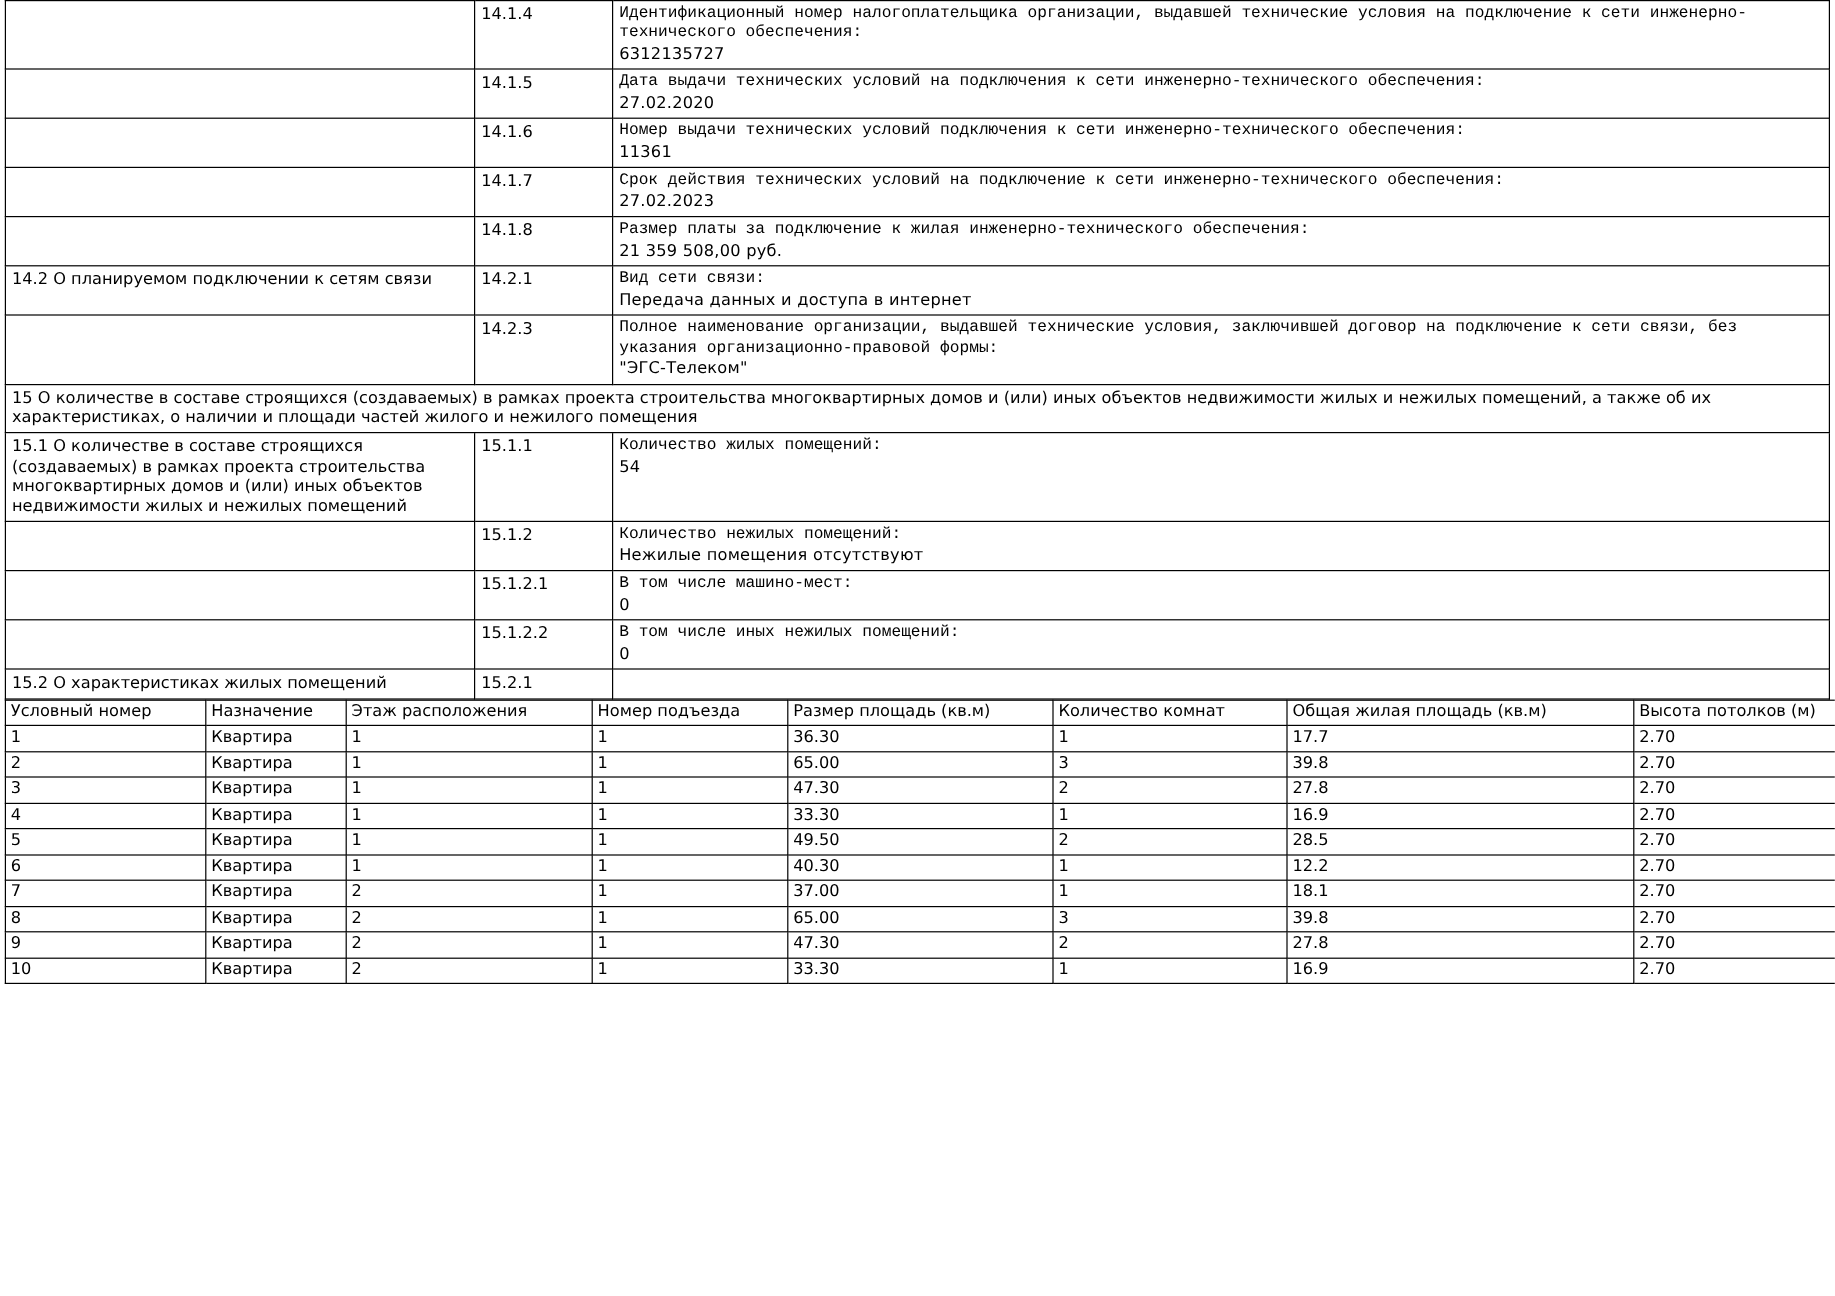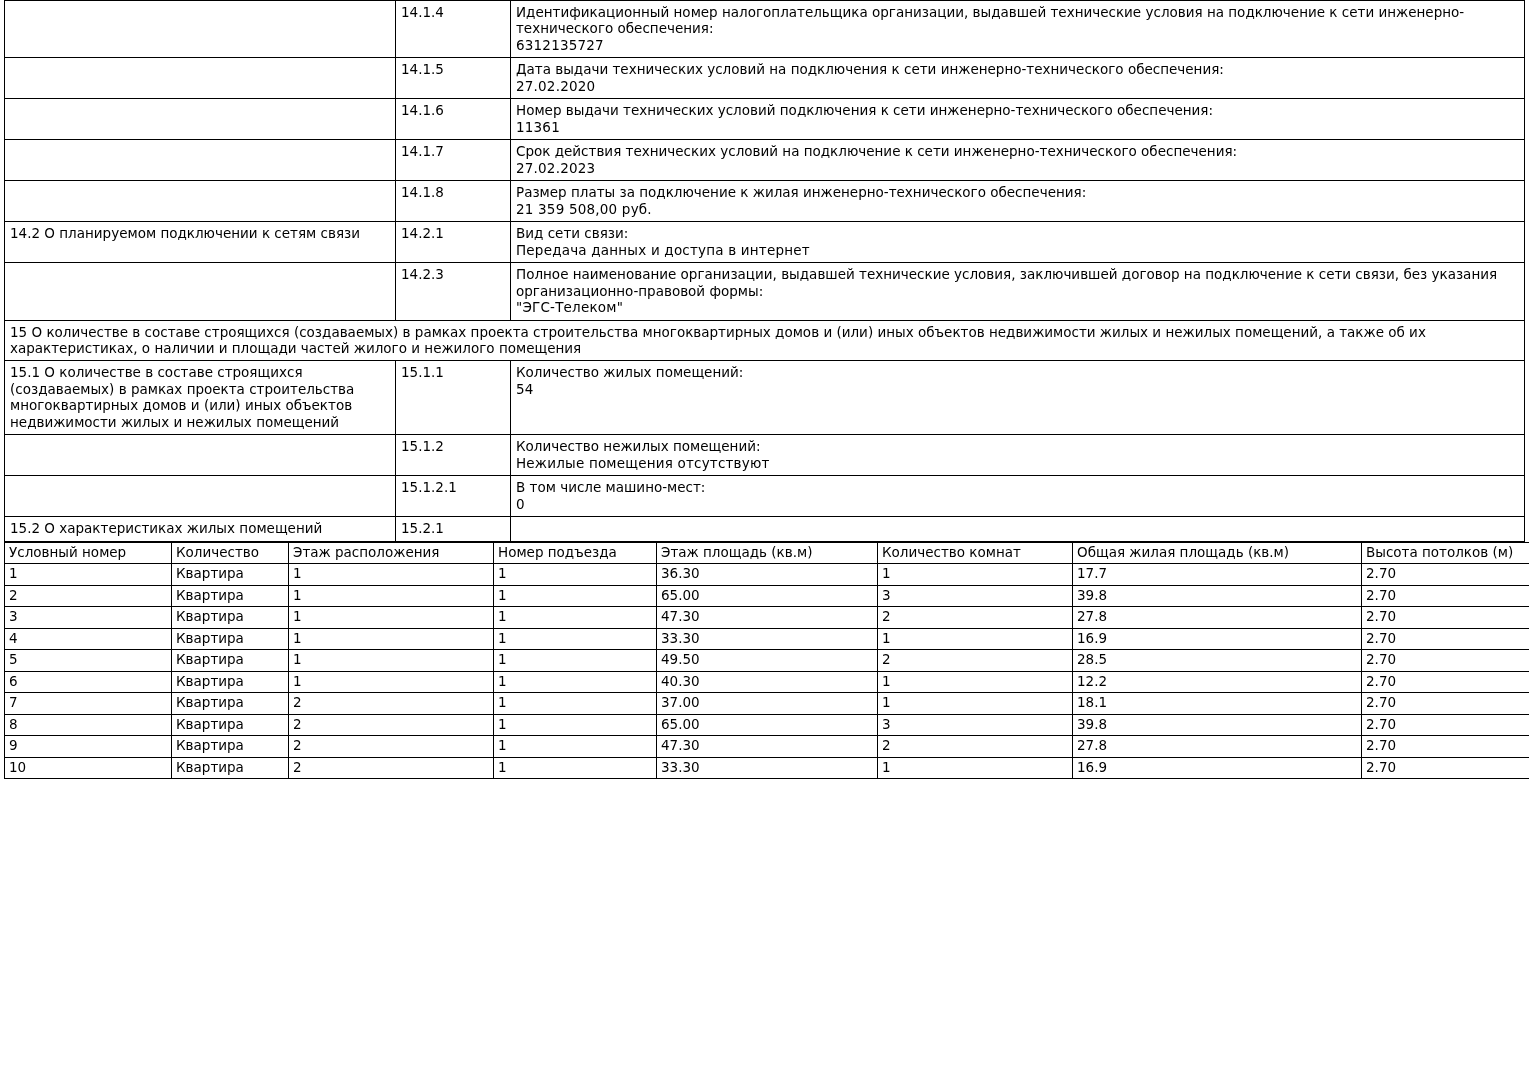--- a/index.html
+++ b/index.html
@@ -28,21 +28,21 @@
     border: 1px solid #000000;
     vertical-align: top;
     padding: 3px 5px 4px 5px;
     line-height: 1.22;
     word-wrap: break-word;
     overflow-wrap: break-word;
   }
   td.label-cell { width: 380px; }
   td.num-cell   { width: 104px; vertical-align: middle; }
   td.val-cell   { }
-  .val-line { display: block; }
+  .val-line { display: block; font-family: Liberation Mono, monospace; }
   .val-strong {
     display: block;
     font-weight: normal;
     letter-spacing: 0.2px;
   }
   td.full-span { }
   .section-head { line-height: 1.22; }
   td.mid { vertical-align: middle; }
 
   
@@ -170,37 +170,45 @@
 
       <tr>
         <td class="label-cell"></td>
         <td class="num-cell mid">15.1.2.1</td>
         <td class="val-cell">
           <span class="val-line">В том числе машино-мест:</span>
           <span class="val-strong">0</span>
         </td>
       </tr>
 
+      <tr>
+        <td class="label-cell"></td>
+        <td class="num-cell mid">15.1.2.2</td>
+        <td class="val-cell">
+          <span class="val-line">В том числе иных нежилых помещений:</span>
+          <span class="val-strong">0</span>
+        </td>
+      </tr>
 
       <tr>
         <td class="label-cell">15.2 О характеристиках жилых помещений</td>
         <td class="num-cell">15.2.1</td>
         <td class="val-cell"></td>
       </tr>
     </tbody>
   </table>
 
   <table class="flats">
     <thead>
       <tr>
         <th class="c0">Условный номер</th>
-        <th class="c1">Количество</th>
+        <th class="c1">Назначение</th>
         <th class="c2">Этаж расположения</th>
         <th class="c3">Номер подъезда</th>
-        <th class="c4">Этаж площадь (кв.м)</th>
+        <th class="c4">Размер площадь (кв.м)</th>
         <th class="c5">Количество комнат</th>
         <th class="c6">Общая жилая площадь (кв.м)</th>
         <th class="c7">Высота потолков (м)</th>
       </tr>
     </thead>
     <tbody>
       <tr>
         <td class="c0">1</td>
         <td class="c1">Квартира</td>
         <td class="c2">1</td>

